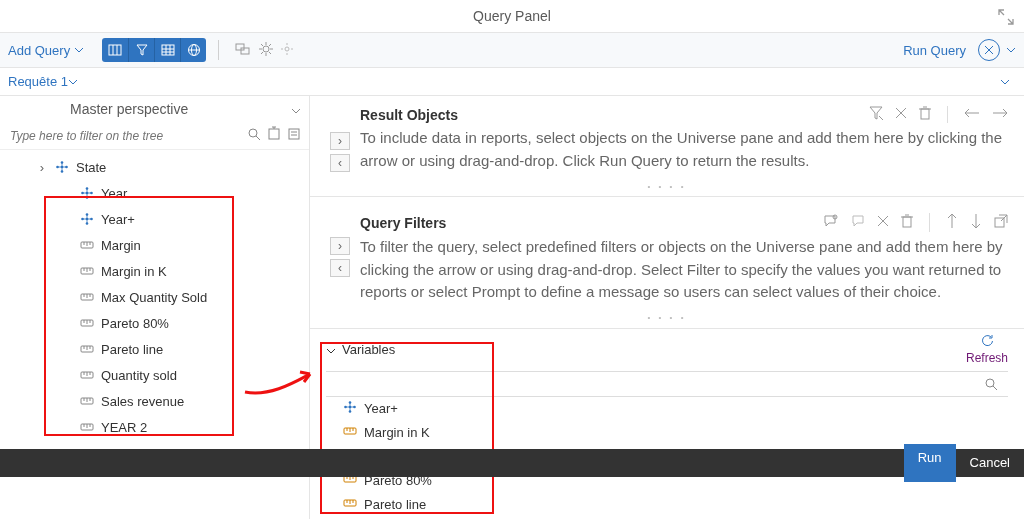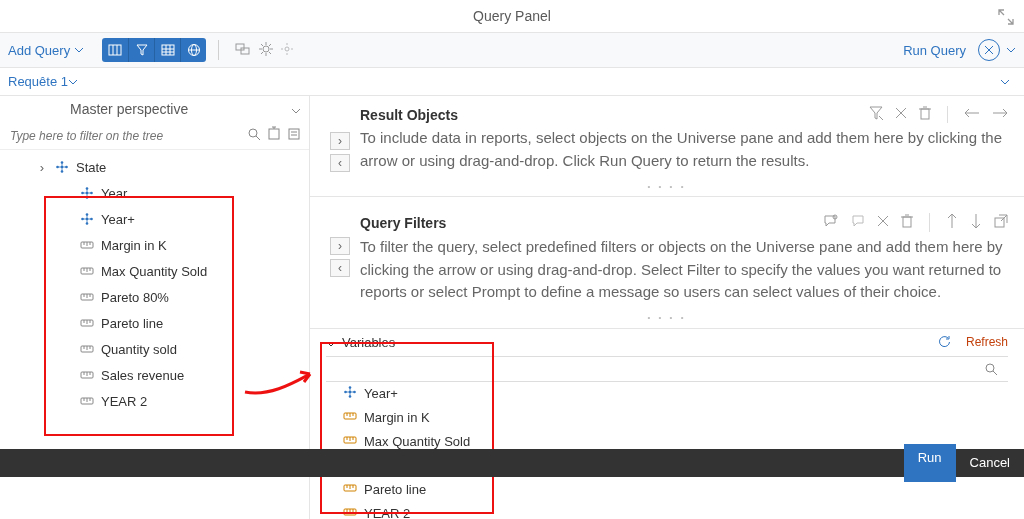--- a/index.html
+++ b/index.html
@@ -42,21 +42,21 @@
   .section-desc { padding:0 20px 10px 50px; color:#666; font-size:15px; line-height:1.5; }
   .nav-arrows { position:absolute; left:20px; display:flex; flex-direction:column; gap:4px; }
   .nav-arrows .arr { width:20px;height:18px;border:1px solid #ccc;background:#f7f7f7;display:flex;align-items:center;justify-content:center;color:#666;font-size:12px;}
   .result-section { position:relative; border-bottom:1px solid #e5e5e5; padding-bottom:6px;}
   .drag-handle { height:8px; display:flex; align-items:center; justify-content:center; color:#bbb; font-size:8px; letter-spacing:3px;}
   .filters-section { position:relative; padding-top:6px; border-bottom:1px solid #e5e5e5; padding-bottom:6px;}
   .variables-section { padding:6px 16px 6px 16px; position:relative;}
   .variables-header { display:flex; align-items:center; gap:6px; font-size:13px; color:#333; }
   .variables-header .chev { color:#333; }
   .variables-header .spacer { flex:1; }
-  .variables-header .refresh { color:#c2410c; font-size:12px; display:flex; align-items:center; gap:16px;}
+  .variables-header .refresh { color:#701a75; font-size:12px; display:flex; align-items:center; gap:4px;flex-direction:column;}
   .var-row { display:flex; align-items:center; gap:8px; height:24px; padding-left:18px; font-size:13px;}
   .search-bar { margin:6px 0 0 0; height:26px; border:1px solid #ddd; border-left:none; border-right:none; display:flex; align-items:center; justify-content:flex-end; padding:0 10px;}
   .footer { position:absolute; left:0; right:0; bottom:42px; height:28px; background:#333; }
   .btn-bar { position:absolute; right:0; bottom:42px; height:28px; display:flex; align-items:center; }
   .btn-run { background:#2f74c0; color:#fff; padding:0 14px; height:38px; line-height:28px; display:inline-block; font-size:13px; }
   .btn-cancel { background:#333; color:#fff; padding:0 14px; height:28px; line-height:28px; display:inline-block; font-size:13px; }
   .arrow-annot { position:absolute; left:240px; top:362px; color:#e11; pointer-events:none; }
   .vsep { width:1px; background:#ddd; align-self:stretch; margin:0 4px; }
   svg { overflow:visible; }
 </style>
@@ -235,20 +235,28 @@
             </svg>
           </span>
         <span>Year+</span>
       </div>
       <div class="tree-item">
         <span class="meas-icon">
             <svg width="12" height="12">
               <use href="#meas-grey"></use>
             </svg>
           </span>
+        <span>Margin</span>
+      </div>
+      <div class="tree-item">
+        <span class="meas-icon">
+            <svg width="12" height="12">
+              <use href="#meas-grey"></use>
+            </svg>
+          </span>
         <span>Margin in K</span>
       </div>
       <div class="tree-item">
         <span class="meas-icon">
             <svg width="12" height="12">
               <use href="#meas-grey"></use>
             </svg>
           </span>
         <span>Max Quantity Sold</span>
       </div>

